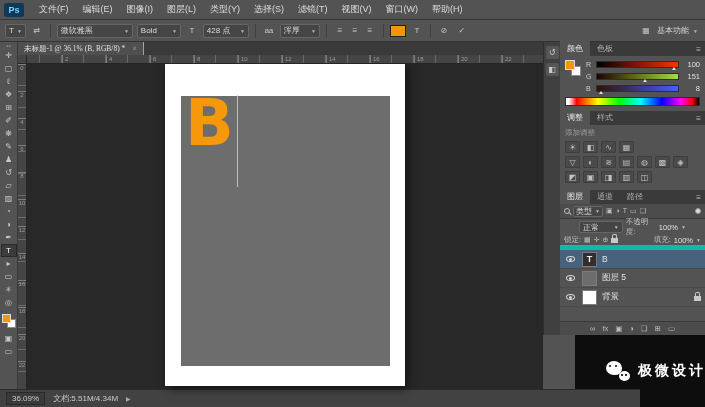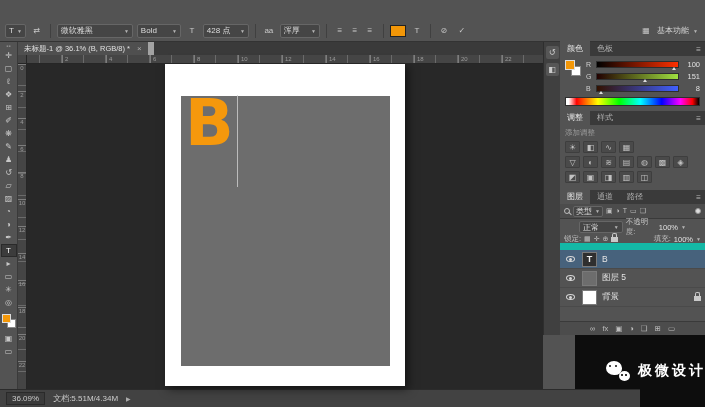--- a/index.html
+++ b/index.html
@@ -16,21 +16,21 @@
   .optionsbar { position:absolute; left:0; top:20px; width:705px; height:22px; background:#535353; border-bottom:1px solid #333; display:flex; align-items:center; padding:0 5px; gap:4px; font-size:8px; }
   .opt-box { height:14px; background:#454545; border:1px solid #666; border-radius:2px; display:flex; align-items:center; justify-content:space-between; padding:0 3px; gap:3px; color:#ddd; }
   .caret { font-size:5px; color:#b5b5b5; }
   .opt-sep { width:1px; height:14px; background:#404040; margin:0 2px; }
   .opt-icon { min-width:14px; height:14px; display:flex; align-items:center; justify-content:center; color:#c8c8c8; font-size:8px; }
   .color-chip { width:16px; height:12px; background:#F39708; border:1px solid #222; }
   .ws-switcher { display:flex; align-items:center; gap:4px; margin-left:auto; margin-right:2px; color:#d6d6d6; }
 
   
   .tabbar { position:absolute; left:18px; top:42px; width:525px; height:13px; background:#3a3a3a; display:flex; }
-  .doc-tab { background:#4f4f4f; padding:0 6px; display:flex; align-items:center; gap:7px; font-size:7.5px; color:#e0e0e0; border-right:6px solid #a3a3a3; }
+  .doc-tab { background:#4f4f4f; padding:0 6px; display:flex; align-items:center; gap:7px; font-size:7.5px; color:#e0e0e0; border-right:1px solid #a3a3a3;font-family:Liberation Serif, serif; }
   .doc-close { color:#aaa; font-size:8px; }
 
   
   .toolbar { position:absolute; left:0; top:42px; width:18px; height:347px; background:#535353; border-right:1px solid #3a3a3a; display:flex; flex-direction:column; align-items:center; padding-top:2px; }
   .tool-grip { color:#8d8d8d; font-size:6px; line-height:5px; }
   .tool { width:16px; height:13px; display:flex; align-items:center; justify-content:center; font-size:8px; color:#c8c8c8; }
   .tool.active { background:#3c3c3c; border:1px solid #2a2a2a; color:#fff; }
   .fgbg { position:relative; width:14px; height:14px; margin-top:5px; }
   .fg { position:absolute; left:0; top:0; width:9px; height:9px; background:#F39708; border:1px solid #ddd; z-index:2; }
   .bgc { position:absolute; right:0; bottom:0; width:9px; height:9px; background:#fff; border:1px solid #888; }
@@ -82,21 +82,21 @@
   .adj-row { display:flex; gap:3px; margin-bottom:3px; }
   .adj { width:15px; height:12px; display:flex; align-items:center; justify-content:center; color:#c2c2c2; font-size:8px; background:#4a4a4a; border:1px solid #3e3e3e; border-radius:1px; }
 
   .layers-panel { flex:1; display:flex; flex-direction:column; }
   .lp-filter { height:15px; background:#4c4c4c; display:flex; align-items:center; gap:3px; padding:0 4px; border-bottom:1px solid #3a3a3a; }
   .mag { width:6px; height:6px; border:1px solid #bbb; border-radius:50%; position:relative; flex:none; }
   .mag:after { content:""; position:absolute; width:4px; height:1px; background:#bbb; transform:rotate(45deg); right:-3px; bottom:-1px; }
   .lp-ico { color:#bdbdbd; font-size:7px; }
   .lp-toggle { width:6px; height:6px; border-radius:50%; background:#ddd; border:1px solid #999; margin-left:auto; }
   .lp-blend { height:16px; display:flex; align-items:center; gap:3px; padding:0 19px; background:#535353; }
-  .lp-lock { height:15px; display:flex; align-items:center; gap:3px; padding:0 4px; background:#535353; border-bottom:7px solid #14b8a6; }
+  .lp-lock { height:15px; display:flex; align-items:center; gap:3px; padding:0 4px; background:#535353; border-bottom:5px solid #14b8a6; }
   .lp-label { color:#c0c0c0; font-size:7.5px; }
   .layer-list { flex:1; background:#535353; }
   .layer-row { height:19px; display:flex; align-items:center; gap:5px; padding:0 4px; border-bottom:1px solid #4a4a4a; }
   .layer-row.sel { background:#47627c; }
   .eye-cell { width:13px; display:flex; justify-content:center; flex:none; }
   .eye-ico { width:9px; height:6px; border:1px solid #d8d8d8; border-radius:50%; position:relative; }
   .eye-ico:after { content:""; position:absolute; left:2px; top:1px; width:3px; height:3px; background:#d8d8d8; border-radius:50%; }
   .thumb { width:15px; height:15px; border:1px solid #7a7a7a; display:flex; align-items:center; justify-content:center; flex:none; }
   .thumb.text { background:#2f2f2f; color:#eee; font-size:9px; font-weight:bold; }
   .thumb.gray { background:#6d6d6d; }
@@ -119,20 +119,36 @@
   
   .statusbar { position:absolute; left:0; top:389px; width:640px; height:18px; background:#424242; border-top:1px solid #2b2b2b; display:flex; align-items:center; gap:8px; padding:0 6px; font-size:8px; color:#cccccc; }
   .zoom-box { background:#3a3a3a; border:1px solid #2a2a2a; padding:1px 5px; }
   .status-arrow { font-size:6px; color:#aaa; }
 </style>
 </head>
 <body>
 
 <div id="app">
 
+  <div class="menubar">
+    <div class="ps-logo">Ps</div>
+    <div class="menu-items">
+
+    <div class="menu-item">文件(F)</div>
+        <div class="menu-item">编辑(E)</div>
+        <div class="menu-item">图像(I)</div>
+        <div class="menu-item">图层(L)</div>
+        <div class="menu-item">类型(Y)</div>
+        <div class="menu-item">选择(S)</div>
+        <div class="menu-item">滤镜(T)</div>
+        <div class="menu-item">视图(V)</div>
+        <div class="menu-item">窗口(W)</div>
+        <div class="menu-item">帮助(H)</div>
+      </div>
+  </div>
 
   <div class="optionsbar">
     <div class="opt-box">
         <span>T</span>
         <span class="caret">▼</span>
       </div>
     <div class="opt-icon">⇄</div>
     <div class="opt-sep"></div>
     <div class="opt-box" style="width:76px;">
         <span>微软雅黑</span>

